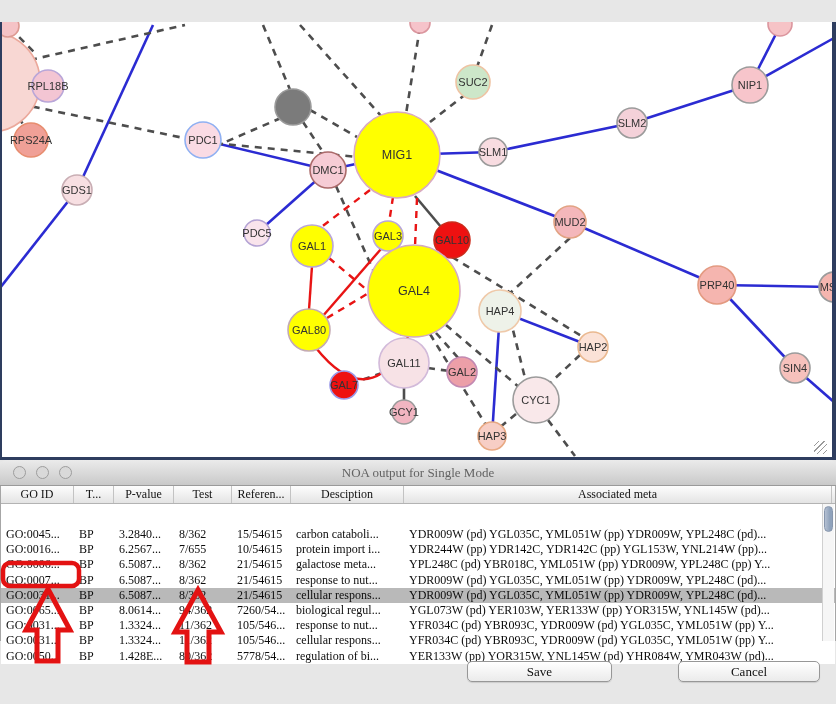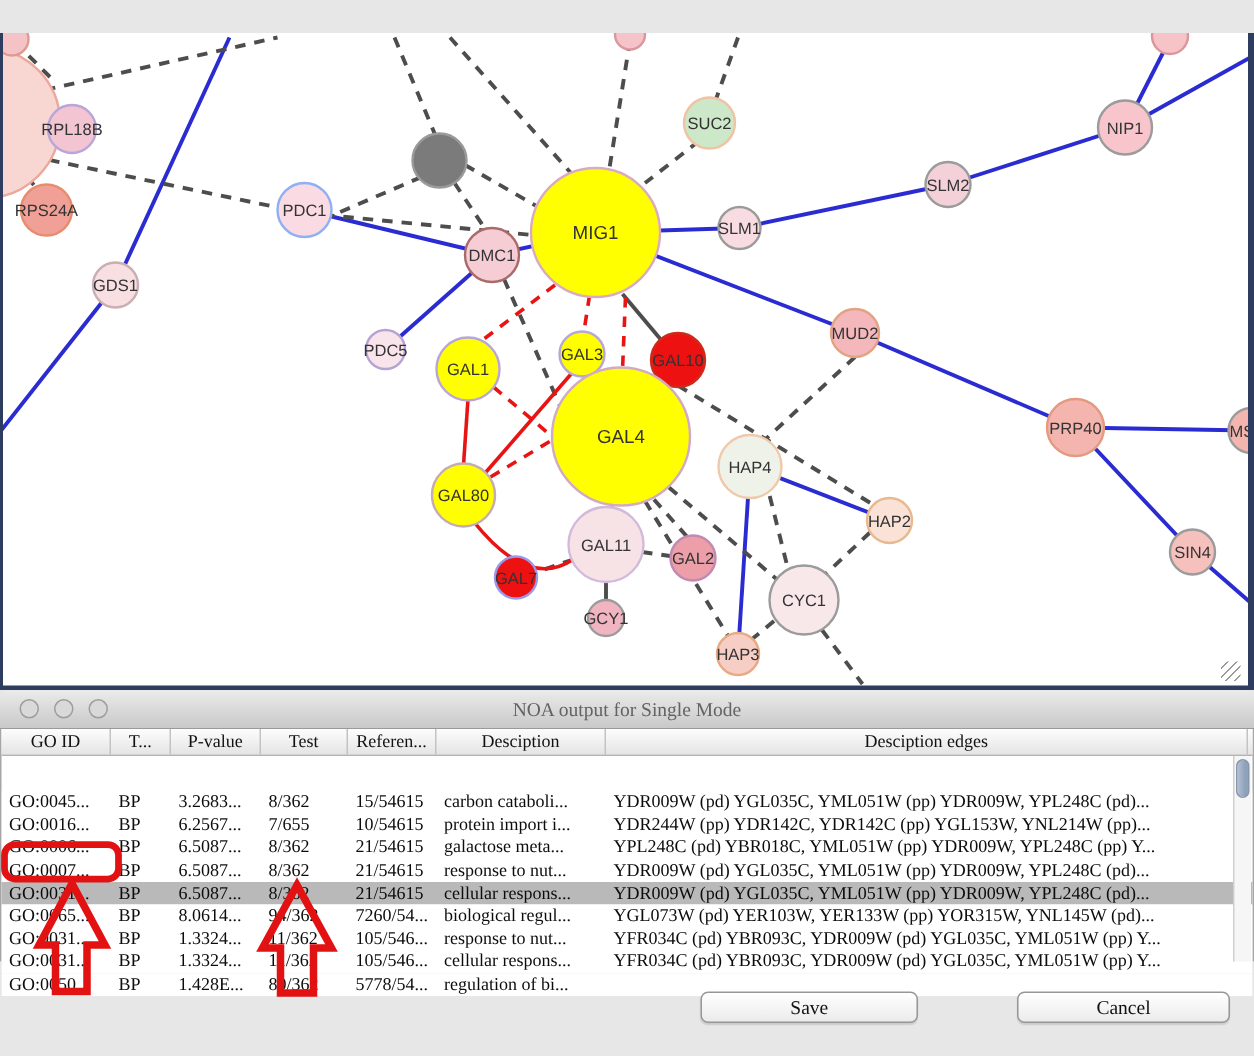--- a/index.html
+++ b/index.html
@@ -202,27 +202,27 @@
     </div>
 
     <div class="table-wrap">
       <div class="thead" id="thead">
           <div class="th" style="width: 73px;">GO ID</div>
           <div class="th" style="width: 40px;">T...</div>
           <div class="th" style="width: 60px;">P-value</div>
           <div class="th" style="width: 58px;">Test</div>
           <div class="th" style="width: 59px;">Referen...</div>
           <div class="th" style="width: 113px;">Desciption</div>
-          <div class="th" style="width: 428px;">Desciption edges</div>
+          <div class="th" style="width: 428px;">Associated meta</div>
         </div>
       <div class="tbody" id="tbody">
           <div class="tr">
             <div class="td" style="width: 73px;">GO:0045...</div>
             <div class="td" style="width: 40px;">BP</div>
-            <div class="td" style="width: 60px;">3.2683...</div>
+            <div class="td" style="width: 60px;">3.2840...</div>
             <div class="td" style="width: 58px;">8/362</div>
             <div class="td" style="width: 59px;">15/54615</div>
             <div class="td" style="width: 113px;">carbon cataboli...</div>
             <div class="td" style="width: 428px;">YDR009W (pd) YGL035C, YML051W (pp) YDR009W, YPL248C (pd)...</div>
           </div>
           <div class="tr">
             <div class="td" style="width: 73px;">GO:0016...</div>
             <div class="td" style="width: 40px;">BP</div>
             <div class="td" style="width: 60px;">6.2567...</div>
             <div class="td" style="width: 58px;">7/655</div>
@@ -284,20 +284,21 @@
             <div class="td" style="width: 113px;">cellular respons...</div>
             <div class="td" style="width: 428px;">YFR034C (pd) YBR093C, YDR009W (pd) YGL035C, YML051W (pp) Y...</div>
           </div>
           <div class="tr">
             <div class="td" style="width: 73px;">GO:0050...</div>
             <div class="td" style="width: 40px;">BP</div>
             <div class="td" style="width: 60px;">1.428E...</div>
             <div class="td" style="width: 58px;">80/362</div>
             <div class="td" style="width: 59px;">5778/54...</div>
             <div class="td" style="width: 113px;">regulation of bi...</div>
+            <div class="td" style="width: 428px;">YER133W (pp) YOR315W, YNL145W (pd) YHR084W, YMR043W (pd)...</div>
           </div>
         </div>
       <div class="scroll-track">
         <div class="scroll-thumb"></div>
       </div>
     </div>
 
     <div class="btn" id="save-btn">Save</div>
     <div class="btn" id="cancel-btn">Cancel</div>
   </div>

